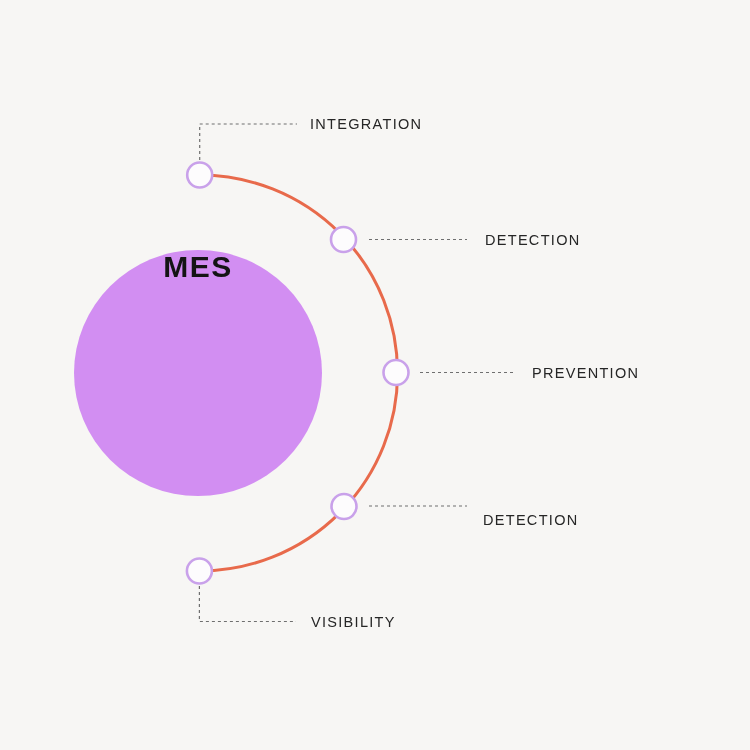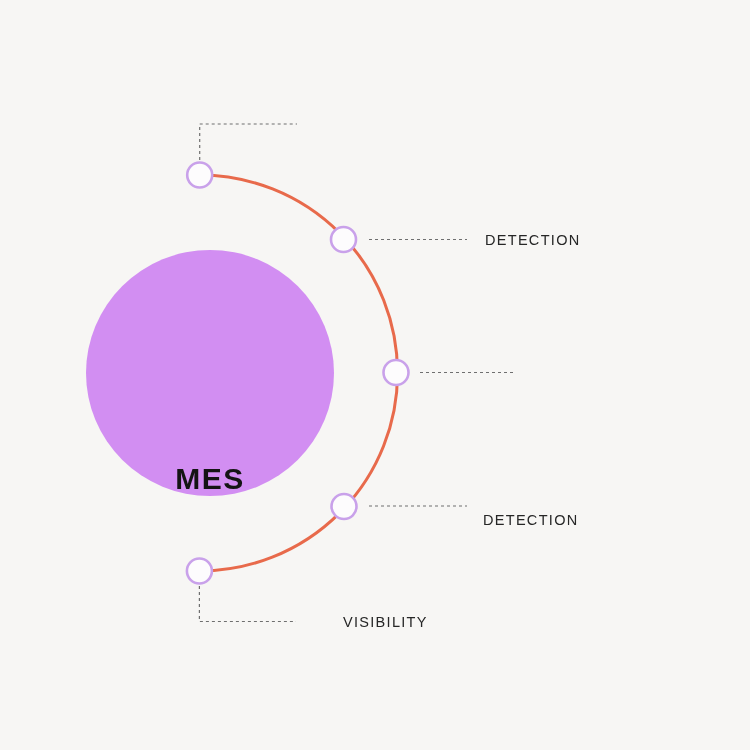--- a/index.html
+++ b/index.html
@@ -33,28 +33,28 @@
     stroke-width: 1.2;
     stroke-dasharray: 3 3;
   }
   .node {
     fill: var(--node-fill, #fdfcfd);
     stroke: var(--node-border, #c9a1ea);
     stroke-width: 2.6;
   }
   .center-circle {
     position: absolute;
-    left: 86px;
+    left: 74px;
     top: 250px;
     width: 248px;
     height: 246px;
     border-radius: 50%;
     background: var(--center-circle, #d28ef2);
     display: flex;
-    align-items: flex-end;
+    align-items: flex-start;
     justify-content: center;
   }
   .center-label {
     font-size: 30px;
     font-weight: 800;
     letter-spacing: 1.5px;
     color: var(--center-text, #141414);
   }
   .spoke-label {
     position: absolute;
@@ -62,21 +62,21 @@
     line-height: 22px;
     font-size: 14.5px;
     letter-spacing: 1.3px;
     color: var(--label-text, #262626);
     white-space: nowrap;
   }
   .label-integration { left: 310px; top: 113px; }
   .label-efficiency  { left: 485px; top: 229px; }
   .label-prevention  { left: 532px; top: 362px; }
   .label-detection   { left: 483px; top: 495px; margin-top: 14px; }
-  .label-visibility  { left: 311px; top: 611px; margin-left: 32px; }
+  .label-visibility  { left: 311px; top: 611px; }
 </style>
 </head>
 <body>
 
 <div class="canvas">
 
   <svg class="diagram-svg" width="750" height="750" viewBox="0 0 750 750">
 
     <path class="arc" d="M 199.7 175 A 198 198 0 0 1 199.4 571"></path>
 
@@ -90,17 +90,19 @@
     <circle class="node" cx="343.5" cy="239.5" r="12.5"></circle>
     <circle class="node" cx="396" cy="372.5" r="12.5"></circle>
     <circle class="node" cx="344" cy="506.5" r="12.5"></circle>
     <circle class="node" cx="199.4" cy="571" r="12.5"></circle>
   </svg>
 
   <div class="center-circle">
     <span class="center-label">MES</span>
   </div>
 
+  <div class="spoke-label label-integration">INTEGRATION</div>
   <div class="spoke-label label-efficiency">DETECTION</div>
+  <div class="spoke-label label-prevention">PREVENTION</div>
   <div class="spoke-label label-detection">DETECTION</div>
   <div class="spoke-label label-visibility">VISIBILITY</div>
 
 </div>
 
 </body></html>

